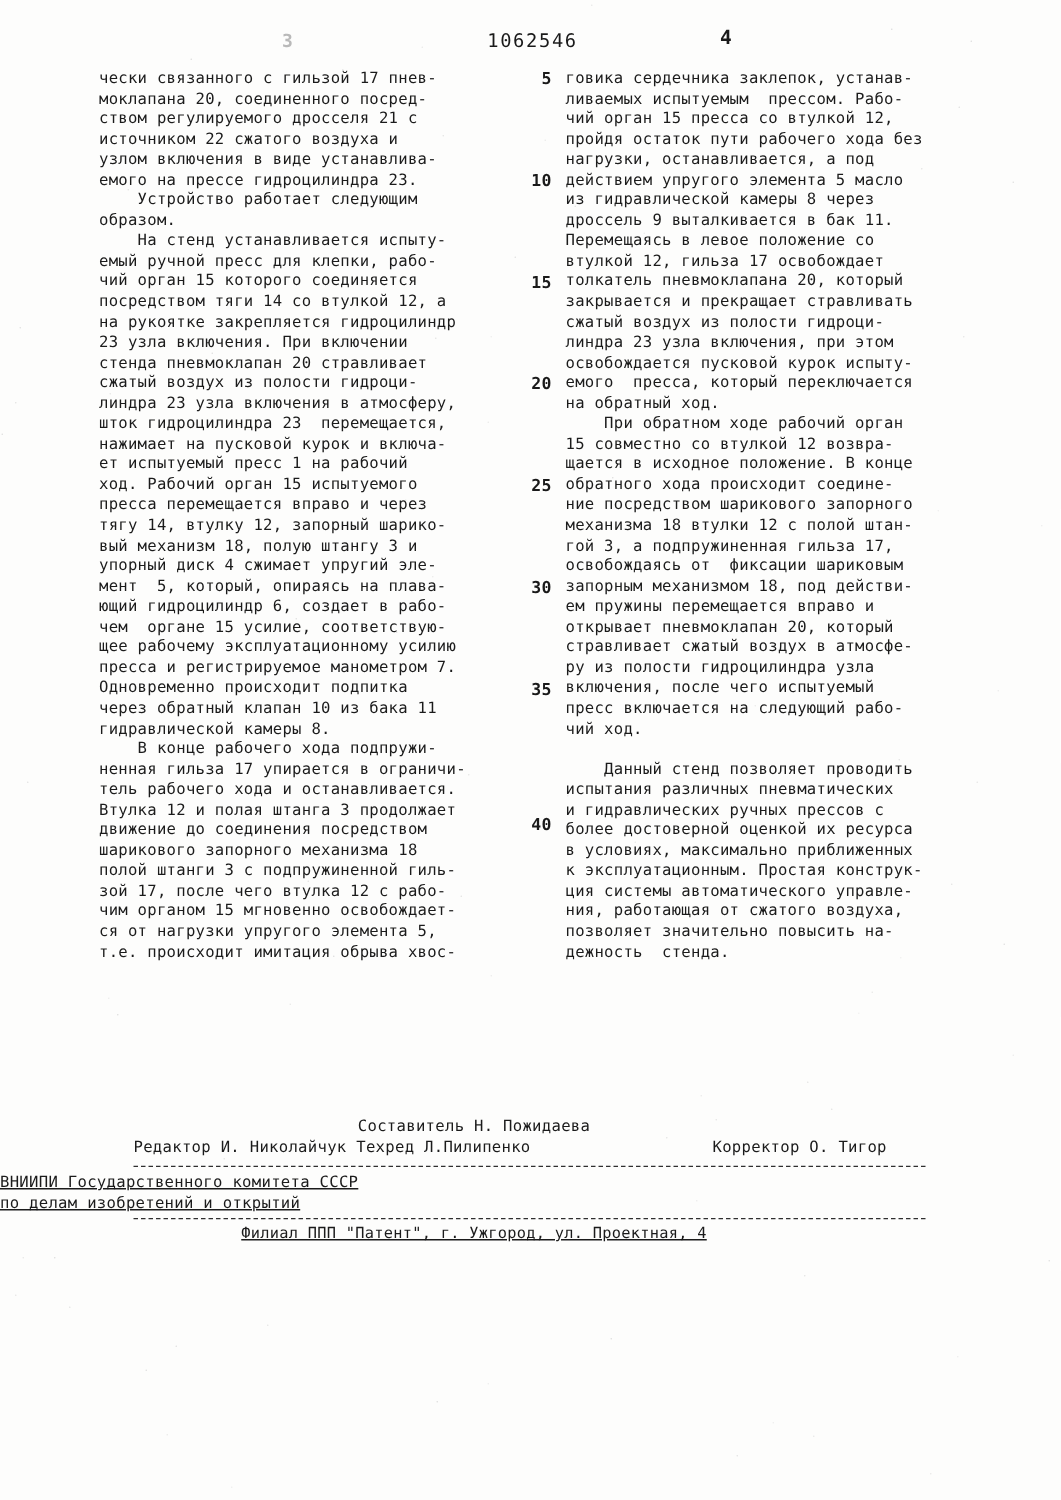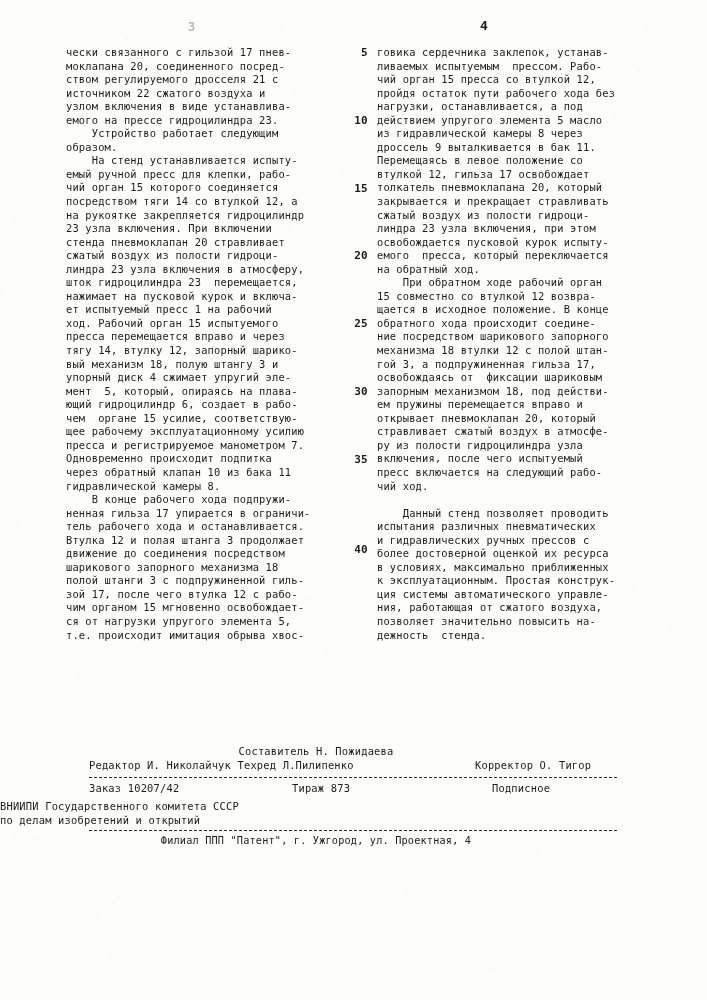--- a/index.html
+++ b/index.html
@@ -106,20 +106,21 @@
   
   .footer {
     position: absolute;
     left: 0;
     top: 744px;
     width: 632px;
     font-size: 10.4px;
     line-height: 14px;
     letter-spacing: 0.2px;
     color: #1b1b1b;
+    text-decoration: underline;
   }
   .rule {
     position: relative;
     height: 1px;
     margin: 3px 0 3px 0;
     overflow: hidden;
     color: #2a2a2a;
     font-size: 10px;
     line-height: 6px;
     letter-spacing: 0px;
@@ -181,20 +182,21 @@
     border-radius: 50%;
   }
 </style>
 </head>
 <body>
 
 <div class="page">
 
   <div class="page-header">
     <div class="hdr-left">3</div>
+    <div class="hdr-center">1062546</div>
     <div class="hdr-right">4</div>
   </div>
 
   <div class="body-area">
 
     <div class="col col-left" id="col-left"><p>чески связанного с гильзой 17 пнев-</p><p>моклапана 20, соединенного посред-</p><p>ством регулируемого дросселя 21 с</p><p>источником 22 сжатого воздуха и</p><p>узлом включения в виде устанавлива-</p><p>емого на прессе гидроцилиндра 23.</p><p>    Устройство работает следующим</p><p>образом.</p><p>    На стенд устанавливается испыту-</p><p>емый ручной пресс для клепки, рабо-</p><p>чий орган 15 которого соединяется</p><p>посредством тяги 14 со втулкой 12, а</p><p>на рукоятке закрепляется гидроцилиндр</p><p>23 узла включения. При включении</p><p>стенда пневмоклапан 20 стравливает</p><p>сжатый воздух из полости гидроци-</p><p>линдра 23 узла включения в атмосферу,</p><p>шток гидроцилиндра 23  перемещается,</p><p>нажимает на пусковой курок и включа-</p><p>ет испытуемый пресс 1 на рабочий</p><p>ход. Рабочий орган 15 испытуемого</p><p>пресса перемещается вправо и через</p><p>тягу 14, втулку 12, запорный шарико-</p><p>вый механизм 18, полую штангу 3 и</p><p>упорный диск 4 сжимает упругий эле-</p><p>мент  5, который, опираясь на плава-</p><p>ющий гидроцилиндр 6, создает в рабо-</p><p>чем  органе 15 усилие, соответствую-</p><p>щее рабочему эксплуатационному усилию</p><p>пресса и регистрируемое манометром 7.</p><p>Одновременно происходит подпитка</p><p>через обратный клапан 10 из бака 11</p><p>гидравлической камеры 8.</p><p>    В конце рабочего хода подпружи-</p><p>ненная гильза 17 упирается в ограничи-</p><p>тель рабочего хода и останавливается.</p><p>Втулка 12 и полая штанга 3 продолжает</p><p>движение до соединения посредством</p><p>шарикового запорного механизма 18</p><p>полой штанги 3 с подпружиненной гиль-</p><p>зой 17, после чего втулка 12 с рабо-</p><p>чим органом 15 мгновенно освобождает-</p><p>ся от нагрузки упругого элемента 5,</p><p>т.е. происходит имитация обрыва хвос-</p></div>
 
     <div class="gutter" id="gutter">
         <div class="lineno" style="top: 0px;">5</div>
         <div class="lineno" style="top: 67.75px;">10</div>
@@ -214,25 +216,20 @@
     <div class="f-credits">
       <div class="f-compiler">Составитель Н. Пожидаева</div>
       <div class="f-editorrow"><span>Редактор И. Николайчук</span> <span>Техред Л.Пилипенко</span></div>
       <div class="f-corrector">Корректор О. Тигор</div>
     </div>
 
     <div class="rule">
         <span></span>
       </div>
 
-    <div class="f-orderrow">
-      <div class="f-order">Заказ 10207/42</div>
-      <div class="f-tirazh">Тираж 873</div>
-      <div class="f-sub">Подписное</div>
-    </div>
 
     <div class="f-org">ВНИИПИ Государственного комитета СССР</div>
     <div class="f-org">по делам изобретений и открытий</div>
 
     <div class="rule">
         <span></span>
       </div>
 
     <div class="f-branch">Филиал ППП "Патент", г. Ужгород, ул. Проектная, 4</div>
   </div>

